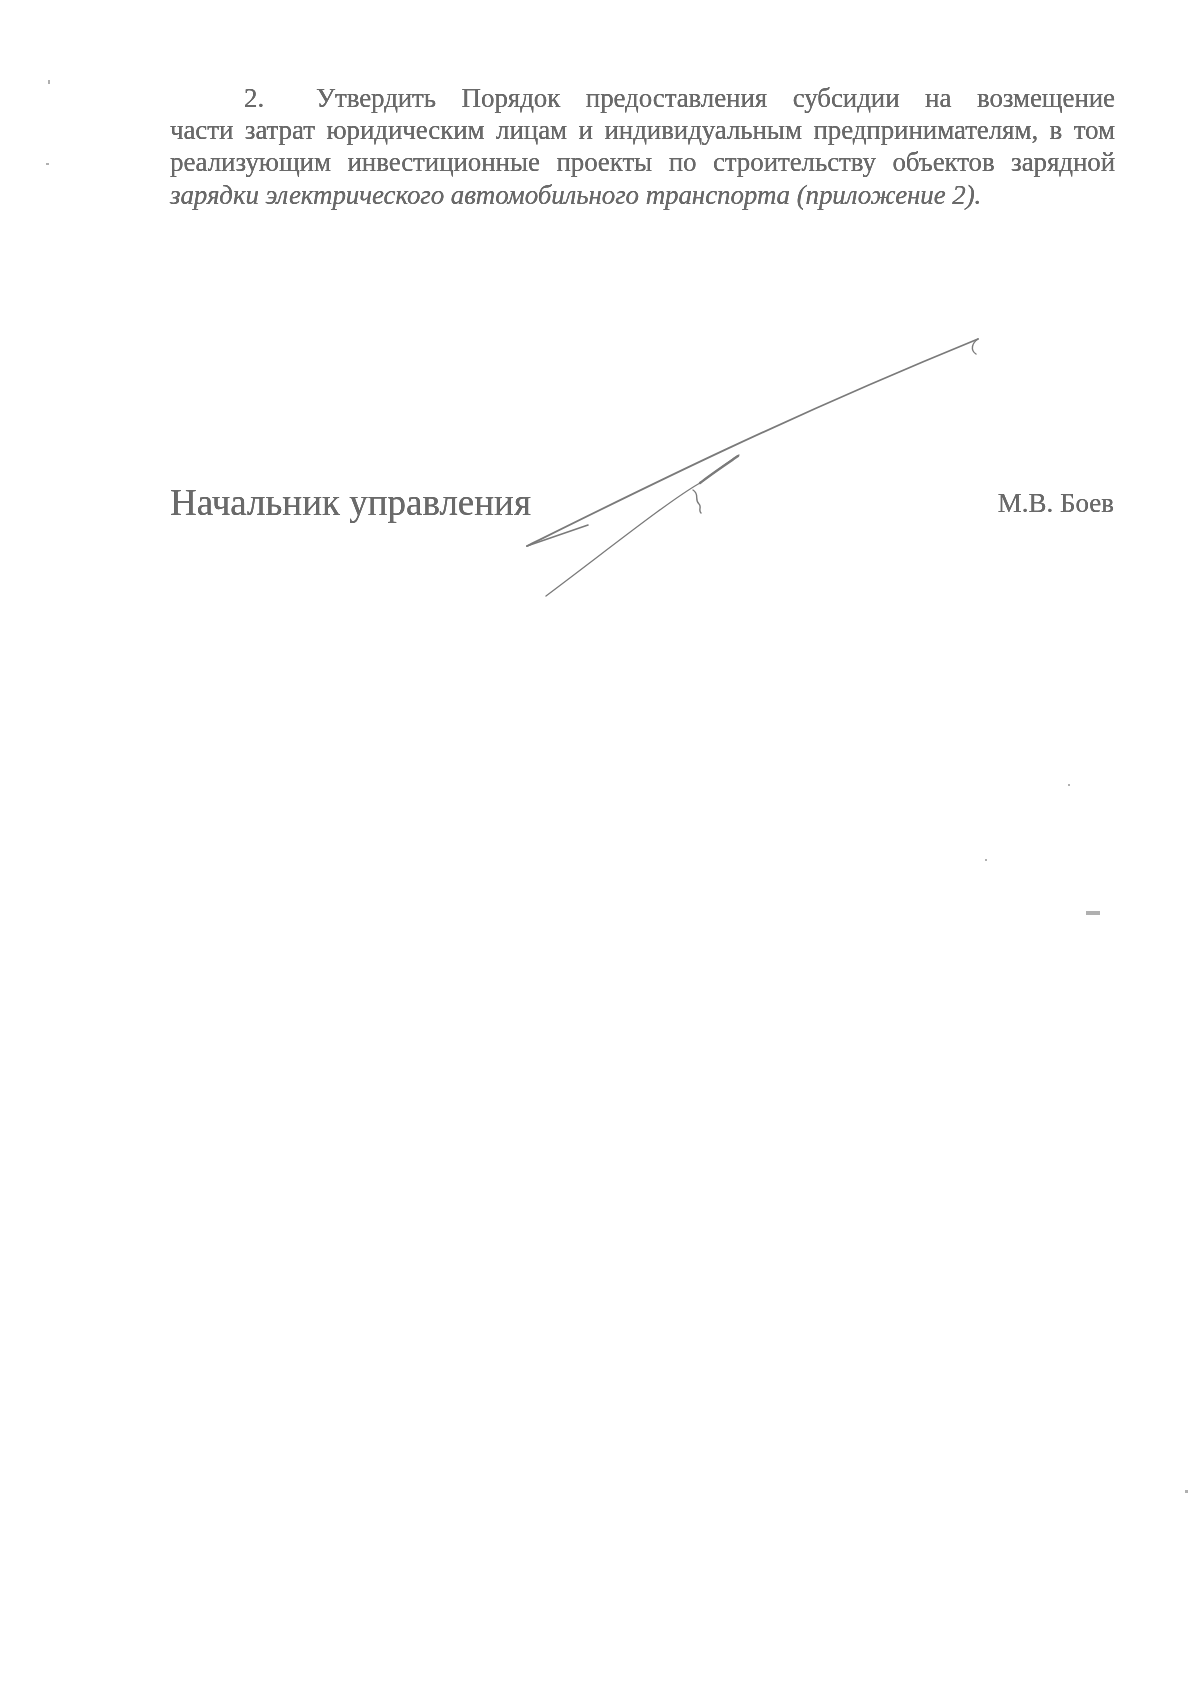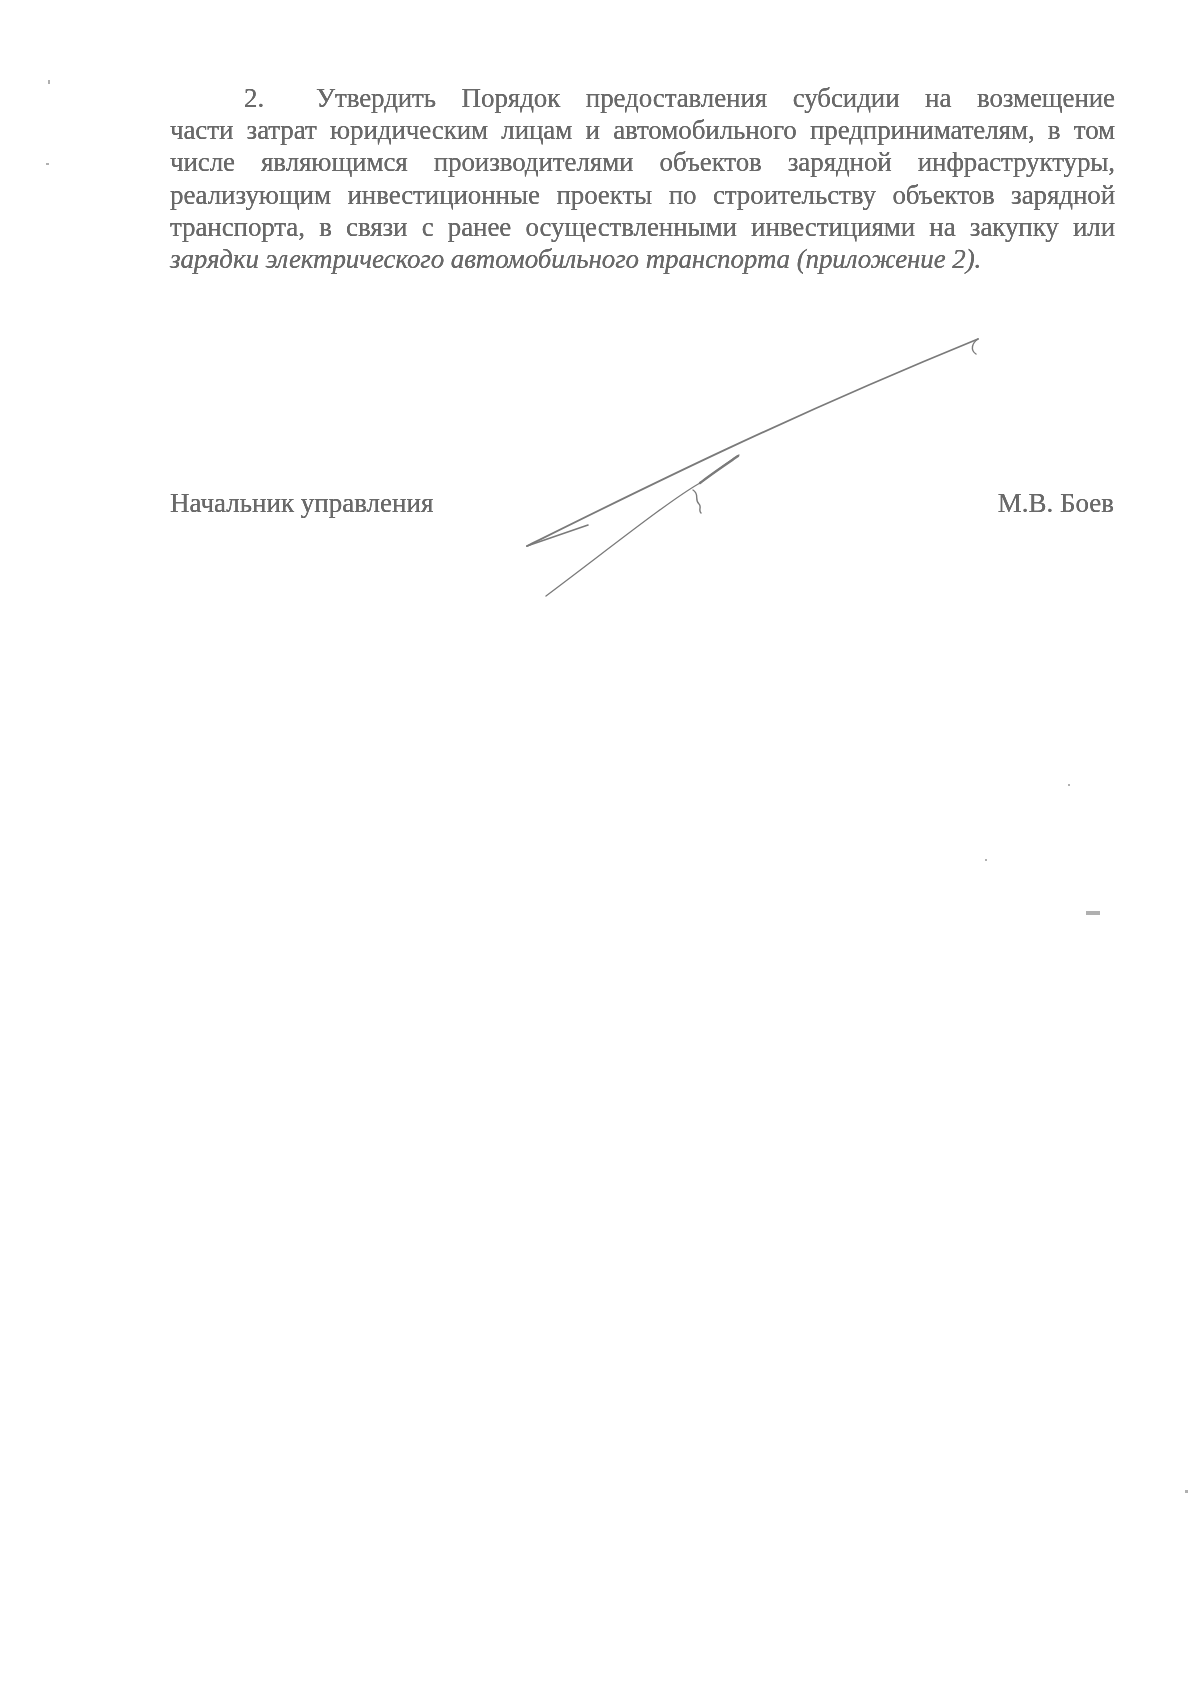--- a/index.html
+++ b/index.html
@@ -49,21 +49,21 @@
       padding-left: 74px;
     }
     .num {
       display: inline-block;
       width: 72px;
     }
     .signer-title {
       position: absolute;
       left: 170px;
       top: 487px;
-      font-size: 27px;
+      font-size: 37px;
       line-height: 32px;
       text-shadow: 0 0 0.4px #444;
     }
     .signer-name {
       position: absolute;
       right: 86px;
       top: 487px;
       font-size: 27px;
       line-height: 32px;
       text-shadow: 0 0 0.4px #444;
@@ -81,24 +81,22 @@
       background: #b0b0b0;
     }
   </style>
 </head>
 <body>
 
 <div class="page">
 
   <div class="paragraph">
     <span class="line first"><span class="num">2.</span><span>Утвердить Порядок предоставления субсидии на возмещение</span></span>
-    <span class="line">части затрат юридическим лицам и автомобильного предпринимателям, в том</span>
-    <span class="line">числе являющимся производителями объектов зарядной инфраструктуры,</span>
+    <span class="line">части затрат юридическим лицам и индивидуальным предпринимателям, в том</span>
     <span class="line">реализующим инвестиционные проекты по строительству объектов зарядной</span>
-    <span class="line">транспорта, в связи с ранее осуществленными инвестициями на закупку или</span>
     <span class="line last">зарядки электрического автомобильного транспорта (приложение 2).</span>
   </div>
 
   <div class="signer-title">Начальник управления</div>
   <div class="signer-name">М.В. Боев</div>
 
   <svg class="signature" viewBox="0 0 1200 700" xmlns="http://www.w3.org/2000/svg">
     <g fill="none" stroke="#7a7a7a" stroke-linecap="round" stroke-linejoin="round">
       <path d="M527 546 C 640 490, 780 420, 978 339" stroke-width="1.8"></path>
       <path d="M978 339 C 972 343, 970 350, 976 354" stroke-width="1.4"></path>

